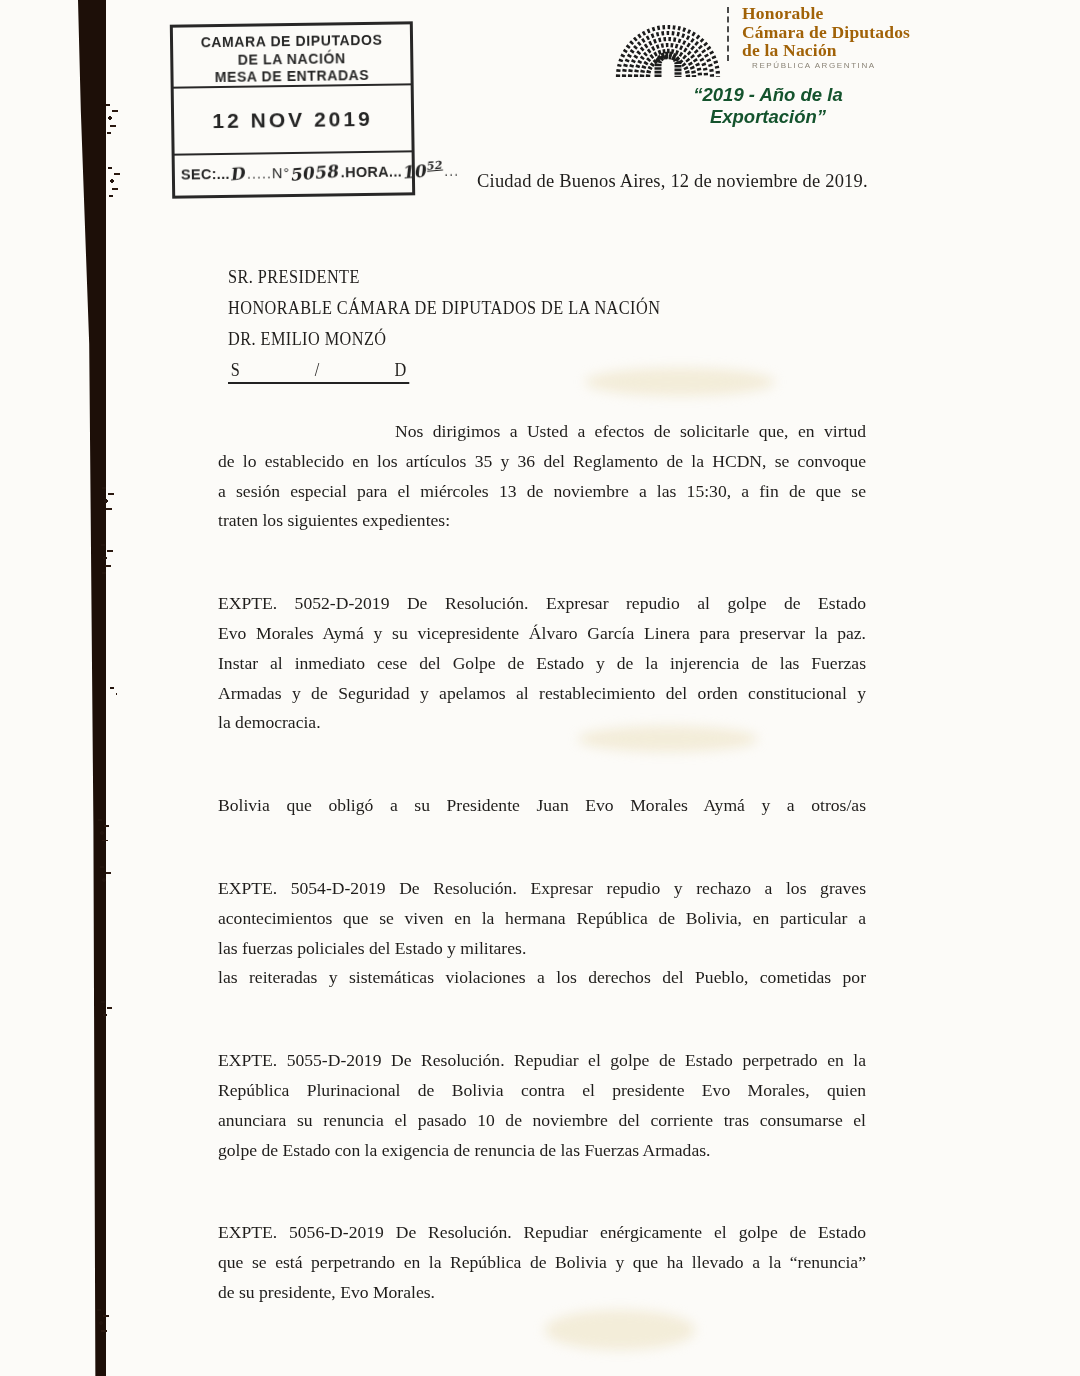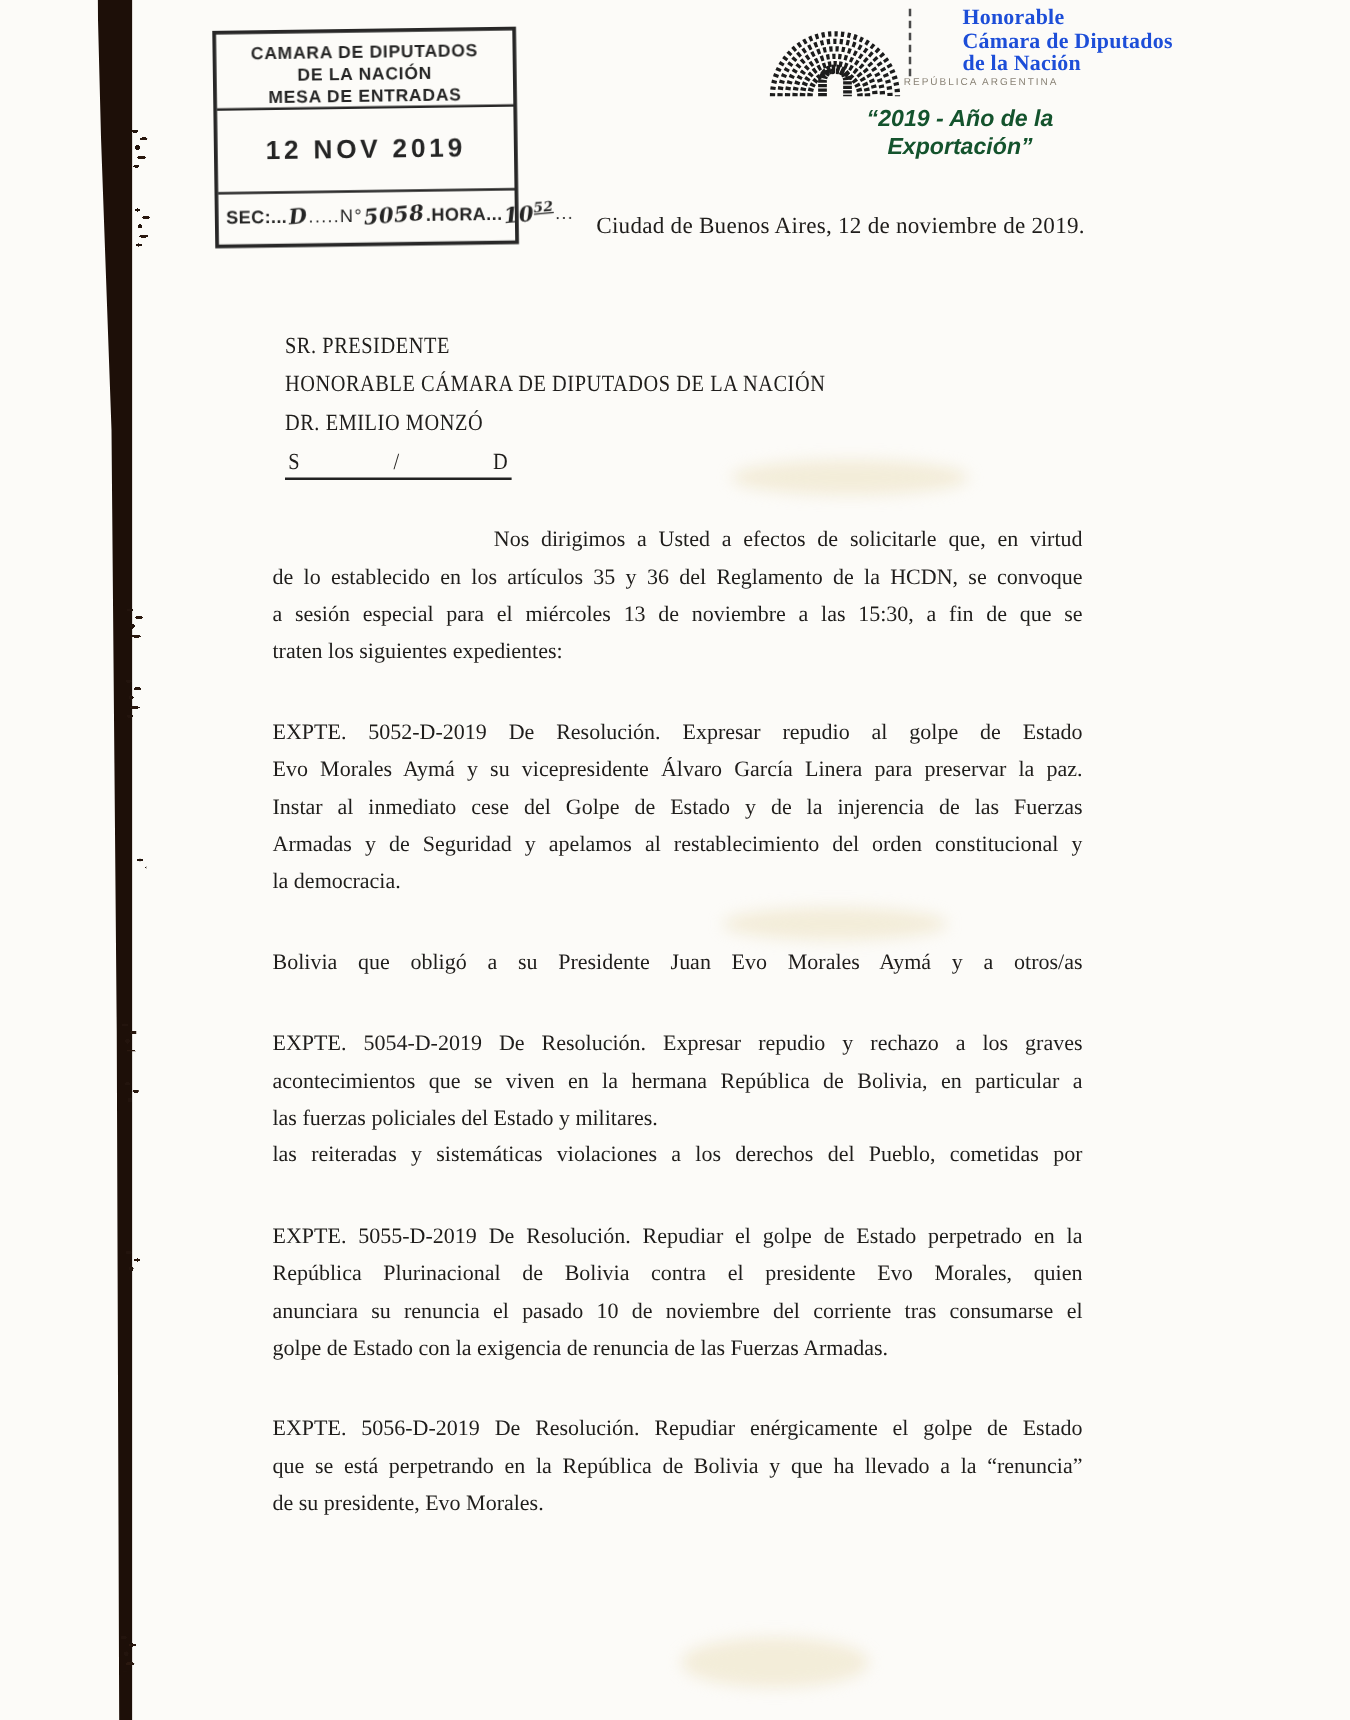--- a/index.html
+++ b/index.html
@@ -30,36 +30,36 @@
      padding:0 6px;font-size:14.5px;font-weight:bold;letter-spacing:.3px;box-sizing:border-box;white-space:nowrap;}
   .hw{font-family:"DejaVu Serif",serif;font-style:italic;font-weight:600;font-size:17px;
      display:inline-block;transform:rotate(-4deg);margin:0 1px;}
   .hw sup{font-size:11px;text-decoration:underline;}
   .dots{letter-spacing:1px;font-weight:normal;}
 
   
   .logo-arch{position:absolute;left:612px;top:2px;}
   .logo-sep{position:absolute;left:727px;top:7px;height:54px;border-left:2px dashed #4a4a4a;}
   .logo-text{position:absolute;left:742px;top:4px;font-weight:bold;font-size:17.5px;
-     line-height:18.5px;color:#1d4ed8;letter-spacing:.2px;margin-left:28px;}
-  .logo-sub{position:absolute;left:723px;top:61px;font-family:"Liberation Sans",sans-serif;
+     line-height:18.5px;color:#a16207;letter-spacing:.2px;}
+  .logo-sub{position:absolute;left:752px;top:61px;font-family:"Liberation Sans",sans-serif;
      font-size:8px;letter-spacing:1.6px;color:#8a8376;filter:blur(.6px);}
   .slogan{position:absolute;left:648px;top:84px;width:240px;text-align:center;
      font-family:"Liberation Sans",sans-serif;font-style:italic;font-weight:bold;
      font-size:18.5px;color:#14532d;}
 
   
   .dateline{position:absolute;left:477px;top:171px;font-size:18.5px;letter-spacing:.2px;}
   .recipient{position:absolute;left:228px;top:262px;font-size:18.5px;letter-spacing:.5px;
      transform:scaleX(.88);transform-origin:left top;}
   .recipient .rl{line-height:31px;height:31px;}
   .sd-line{width:200px;display:flex;justify-content:space-between;border-bottom:2px solid #222;
      padding:2px 3px 1px 3px;margin-top:3px;font-size:18.5px;}
   .letter-body{position:absolute;left:218px;top:417px;width:648px;font-size:17.6px;}
-  .para{margin-top:35px;}
+  .para{margin-top:53px;}
   .para:first-child{margin-top:0;}
   .line{line-height:29.8px;max-height:29.8px;overflow:hidden;}
   .line.j{text-align:justify;text-align-last:justify;}
   .line.indent{padding-left:177px;}
 </style>
 </head>
 <body>
 
 <div class="page">
 

